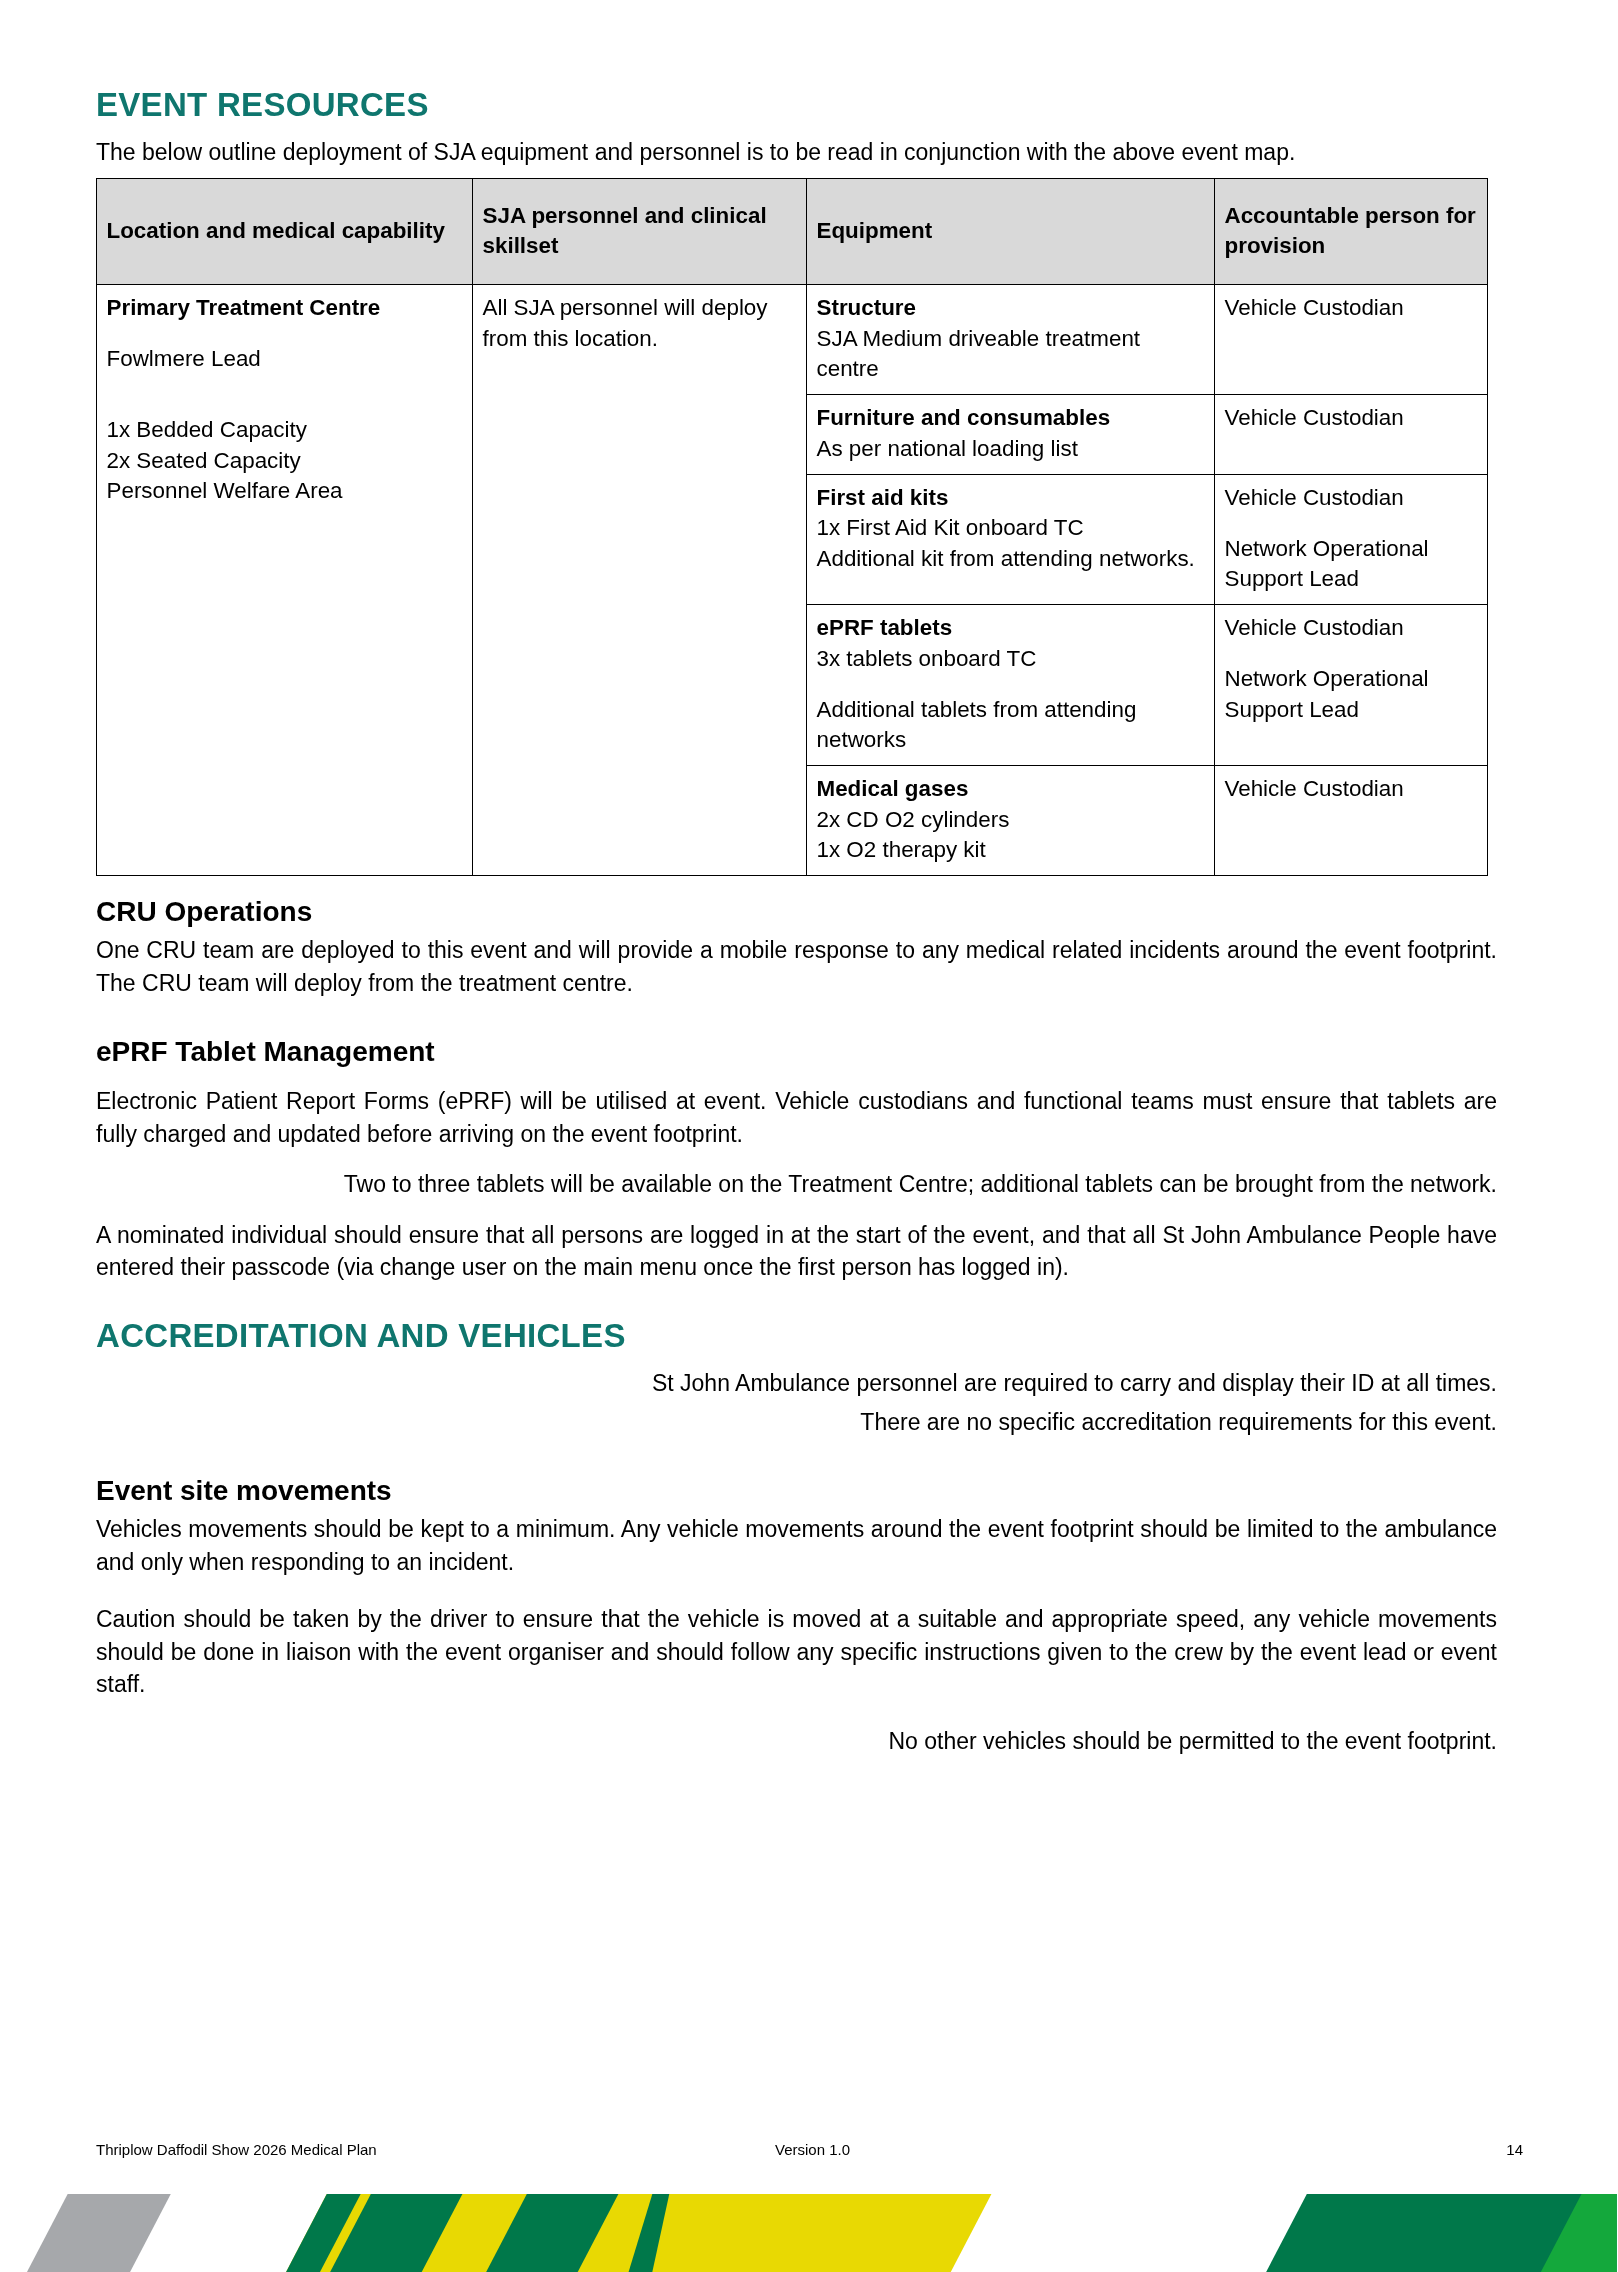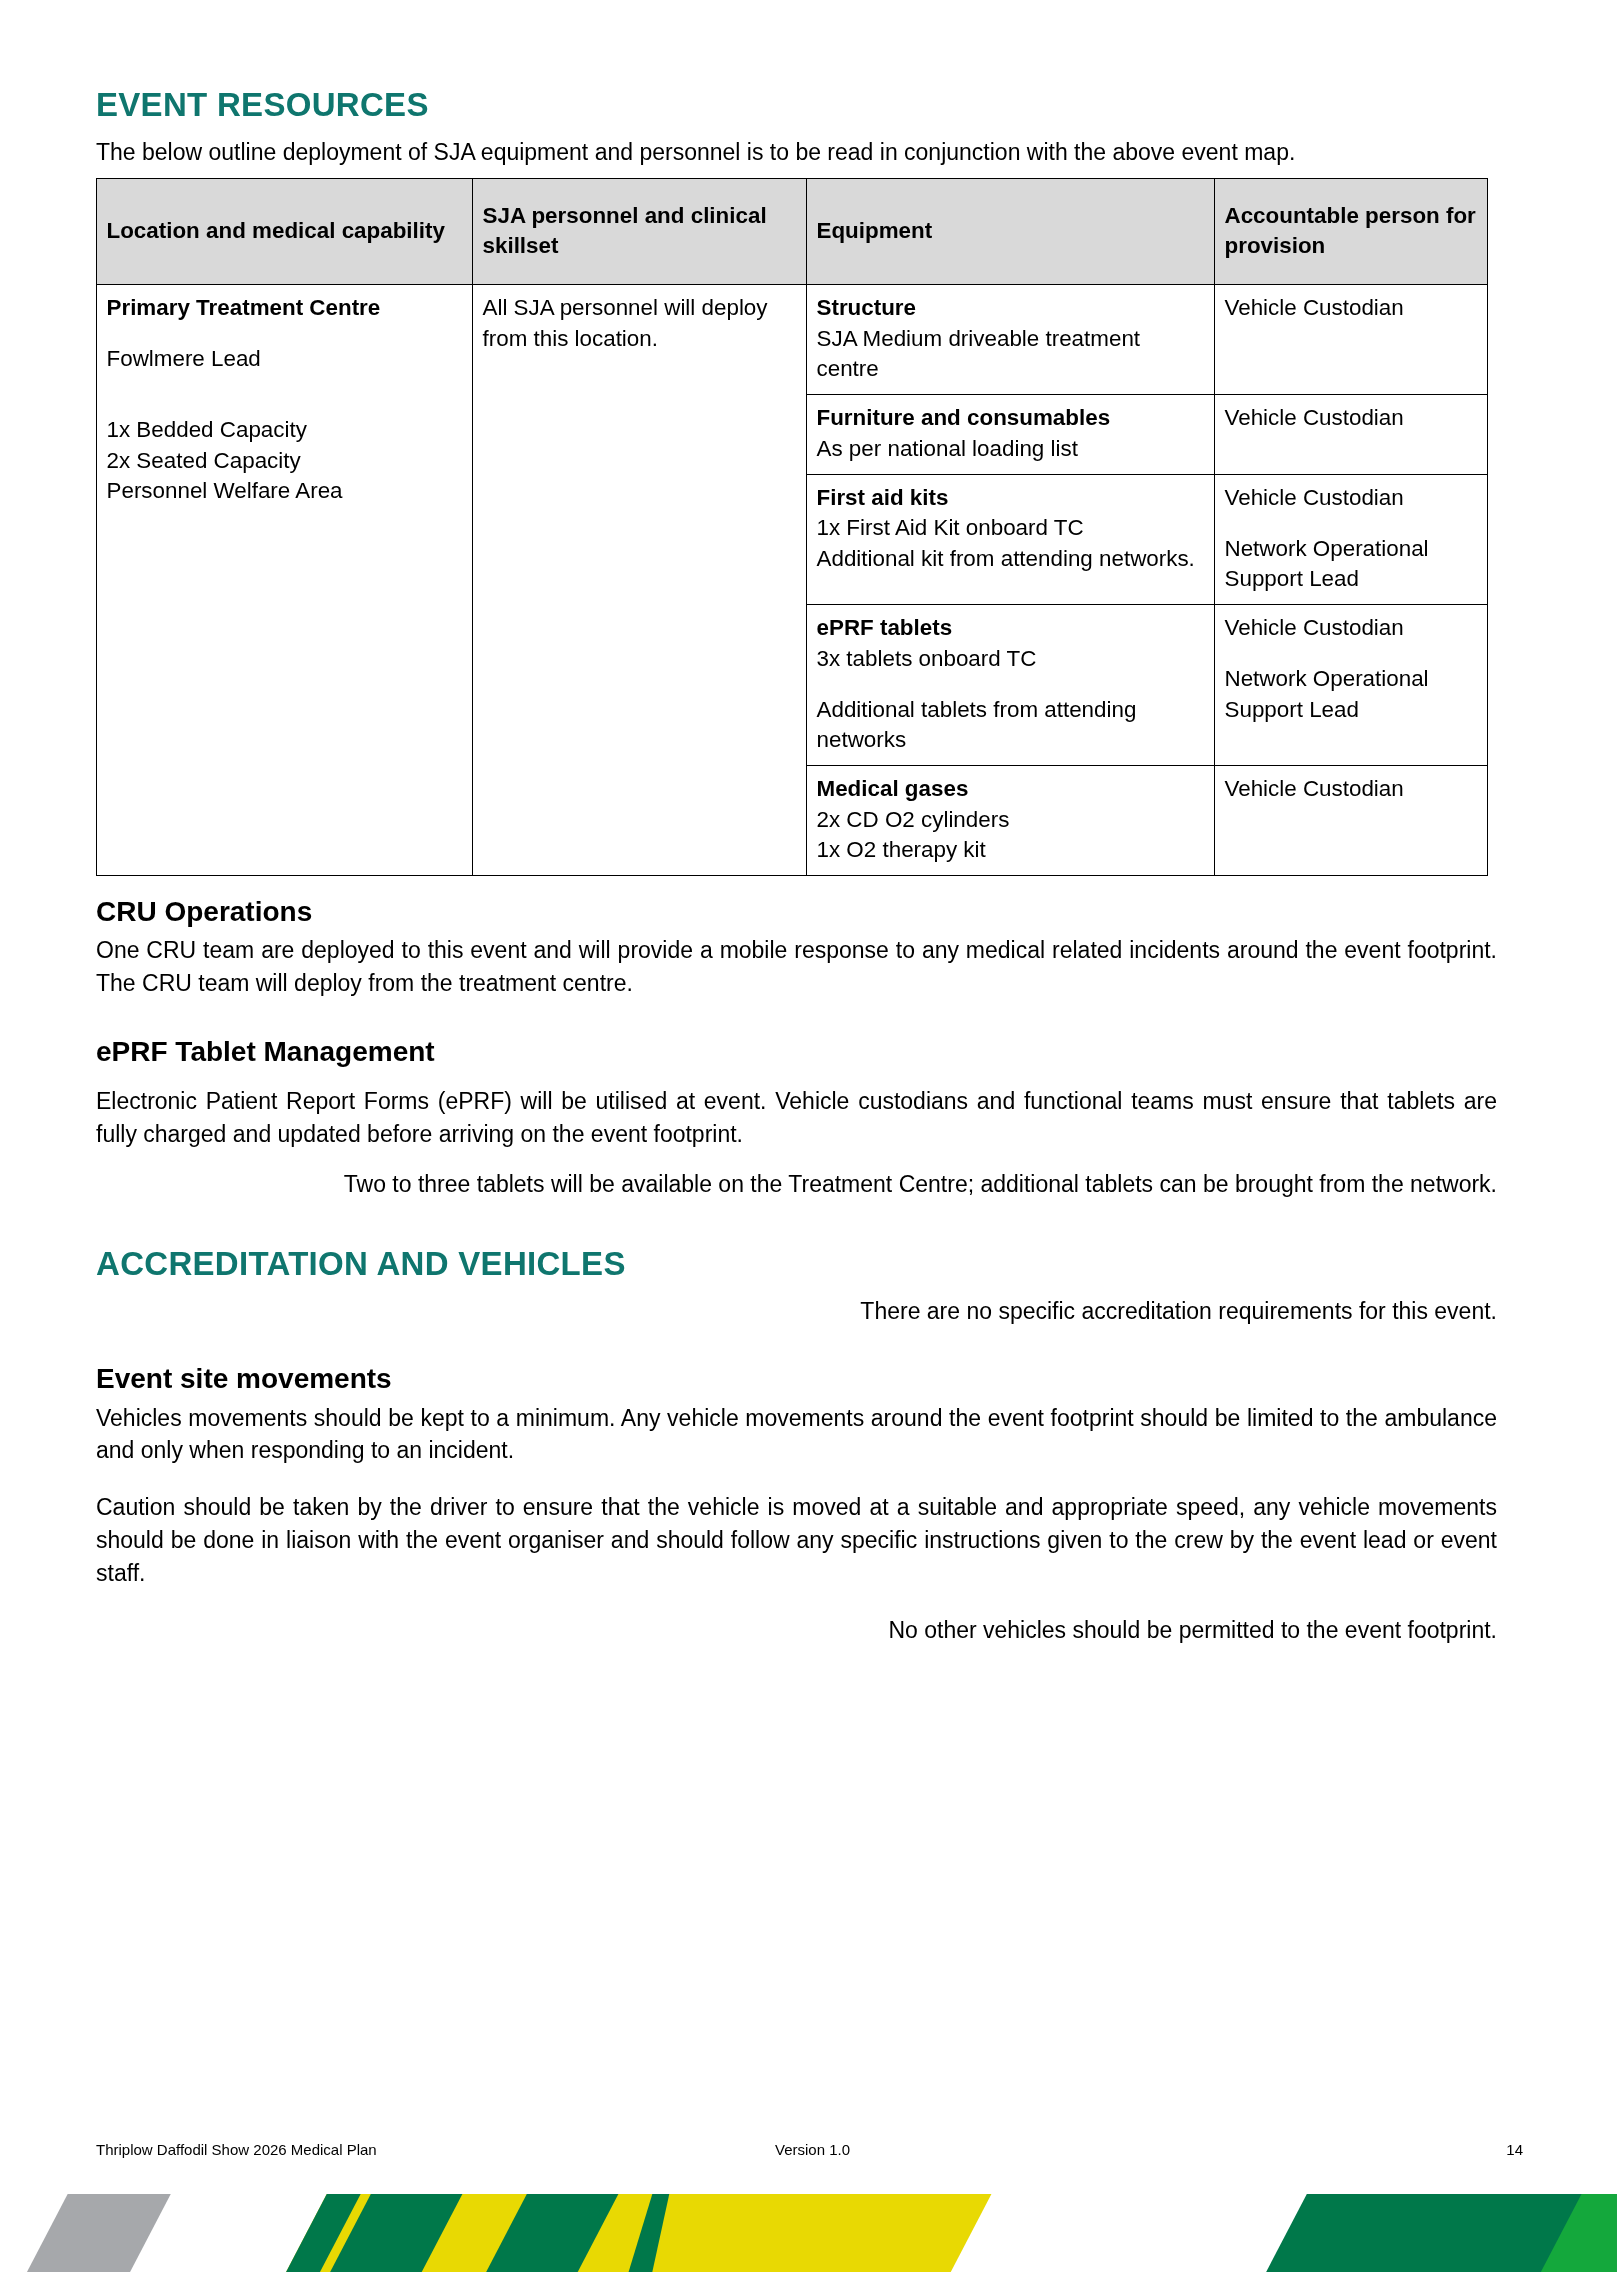--- a/index.html
+++ b/index.html
@@ -225,24 +225,26 @@
     <p class="body-text">One CRU team are deployed to this event and will provide a mobile response to any medical related incidents around the event footprint. The CRU team will deploy from the treatment centre.</p>
 
     <div class="gap-lg"></div>
 
     <h2 class="sub-head">ePRF Tablet Management</h2>
     <div class="gap-sm"></div>
     <p class="body-text">Electronic Patient Report Forms (ePRF) will be utilised at event. Vehicle custodians and functional teams must ensure that tablets are fully charged and updated before arriving on the event footprint.</p>
     <div class="gap-sm"></div>
     <p class="body-text nojust">Two to three tablets will be available on the Treatment Centre; additional tablets can be brought from the network.</p>
     <div class="gap-sm"></div>
+    <p class="body-text">A nominated individual should ensure that all persons are logged in at the start of the event, and that all St John Ambulance People have entered their passcode (via change user on the main menu once the first person has logged in).</p>
 
     <div class="gap-lg"></div>
 
     <h1 class="section-title">ACCREDITATION AND VEHICLES</h1>
+    <p class="body-text nojust">St John Ambulance personnel are required to carry and display their ID at all times.</p>
     <p class="body-text nojust">There are no specific accreditation requirements for this event.</p>
 
     <div class="gap-lg"></div>
 
     <h2 class="sub-head">Event site movements</h2>
     <p class="body-text">Vehicles movements should be kept to a minimum. Any vehicle movements around the event footprint should be limited to the ambulance and only when responding to an incident.</p>
 
     <div class="gap-md"></div>
 
     <p class="body-text">Caution should be taken by the driver to ensure that the vehicle is moved at a suitable and appropriate speed, any vehicle movements should be done in liaison with the event organiser and should follow any specific instructions given to the crew by the event lead or event staff.</p>

